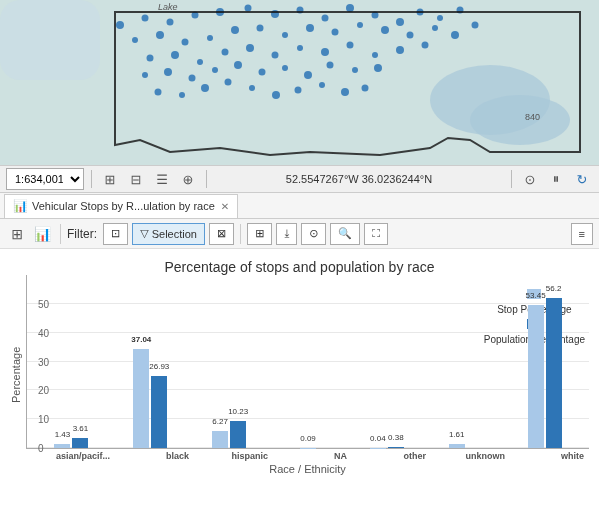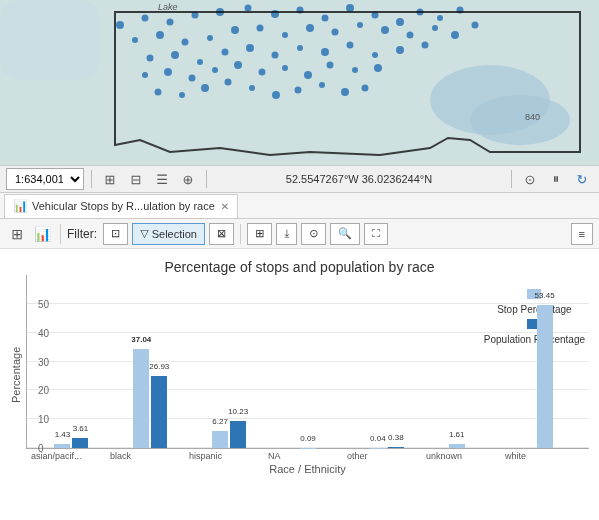--- a/index.html
+++ b/index.html
@@ -237,24 +237,25 @@
     }
     
     .x-labels {
       display: flex;
       justify-content: space-around;
       padding: 0 5px;
       margin-top: 2px;
     }
     .x-label {
       flex: 1;
-      text-align: left;
+      text-align: right;
       font-size: 9px;
       color: #555;
       writing-mode: horizontal-tb;
+      font-weight: bold;
     }
     .x-axis-title {
       text-align: center;
       font-size: 11px;
       color: #555;
       margin-top: 2px;
     }
     
     .legend {
       position: absolute;
@@ -486,20 +487,23 @@
             <div class="bar-group">
               <div class="bar bar-stop" style="height: 4.29333px;">
                 <span class="bar-label">1.61</span>
               </div>
               <div class="bar bar-pop" style="height: 0px;"></div>
             </div>
             <div class="bar-group">
               <div class="bar bar-stop" style="height: 142.533px;">
                 <span class="bar-label">53.45</span>
               </div>
+              <div class="bar bar-pop" style="height: 149.867px;">
+                <span class="bar-label">56.2</span>
+              </div>
             </div>
           </div>
         </div>
       <div class="x-labels" id="x-labels">
           <div class="x-label">asian/pacif...</div>
           <div class="x-label">black</div>
           <div class="x-label">hispanic</div>
           <div class="x-label">NA</div>
           <div class="x-label">other</div>
           <div class="x-label">unknown</div>

